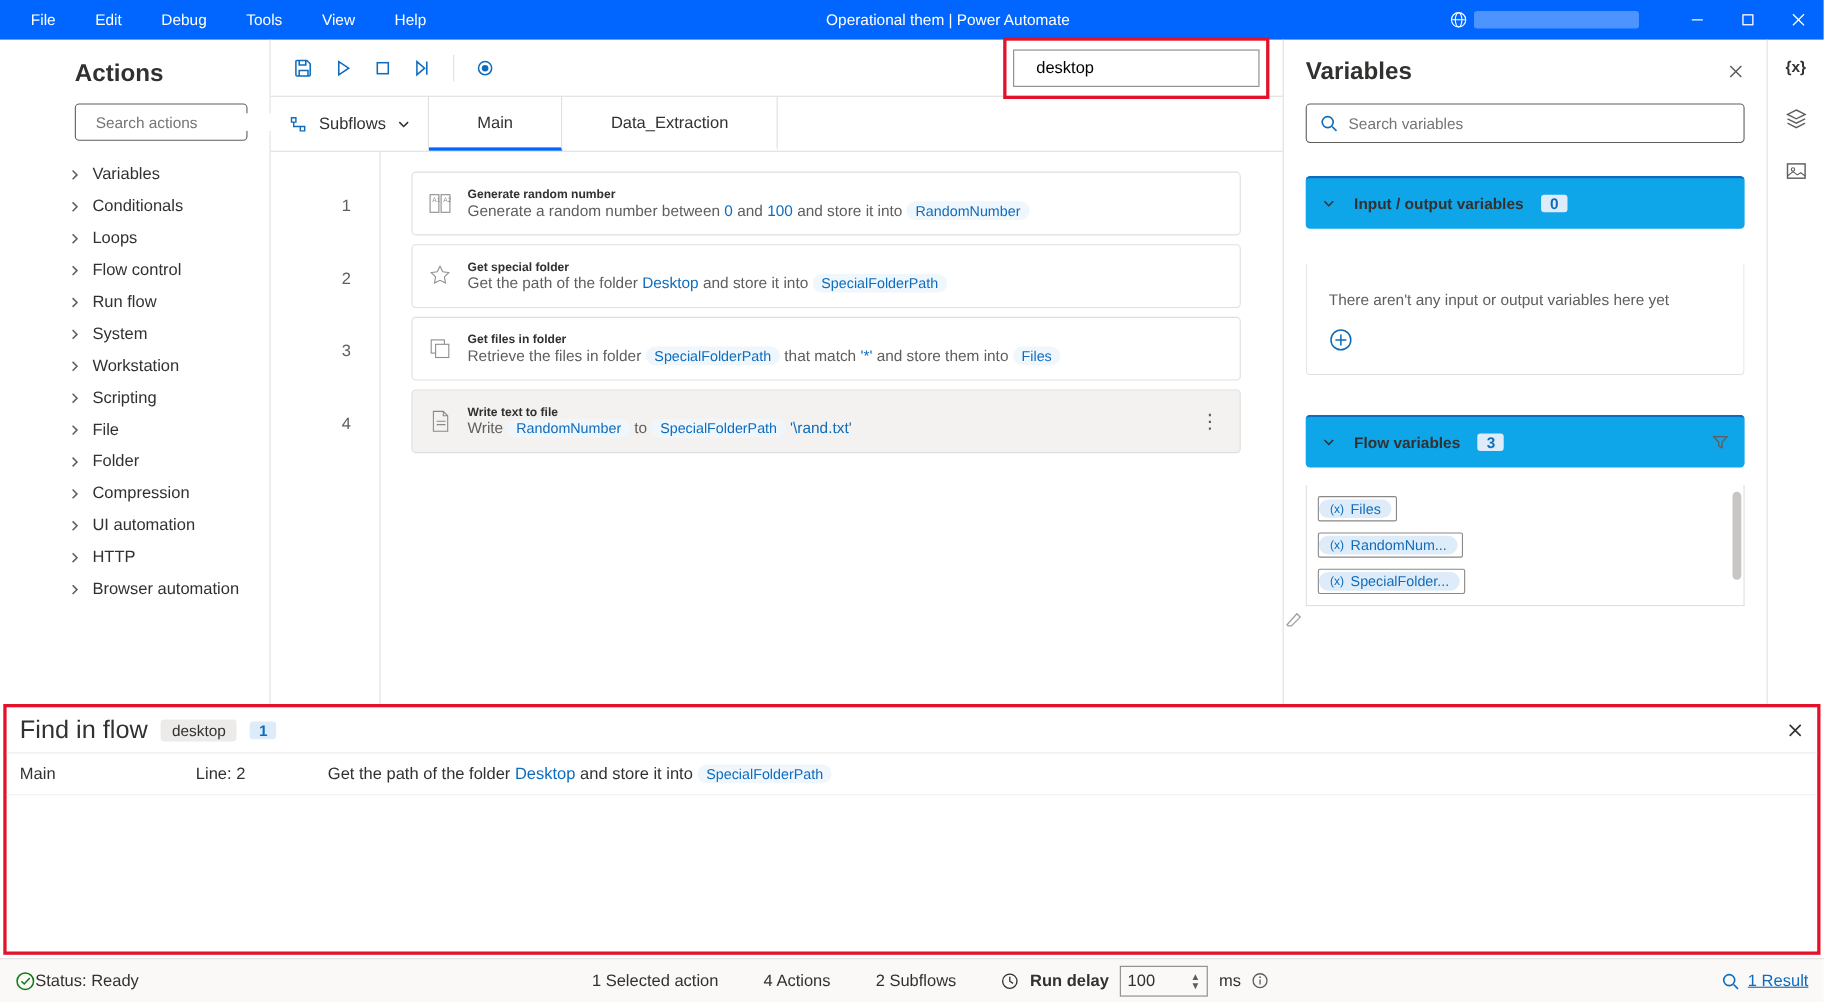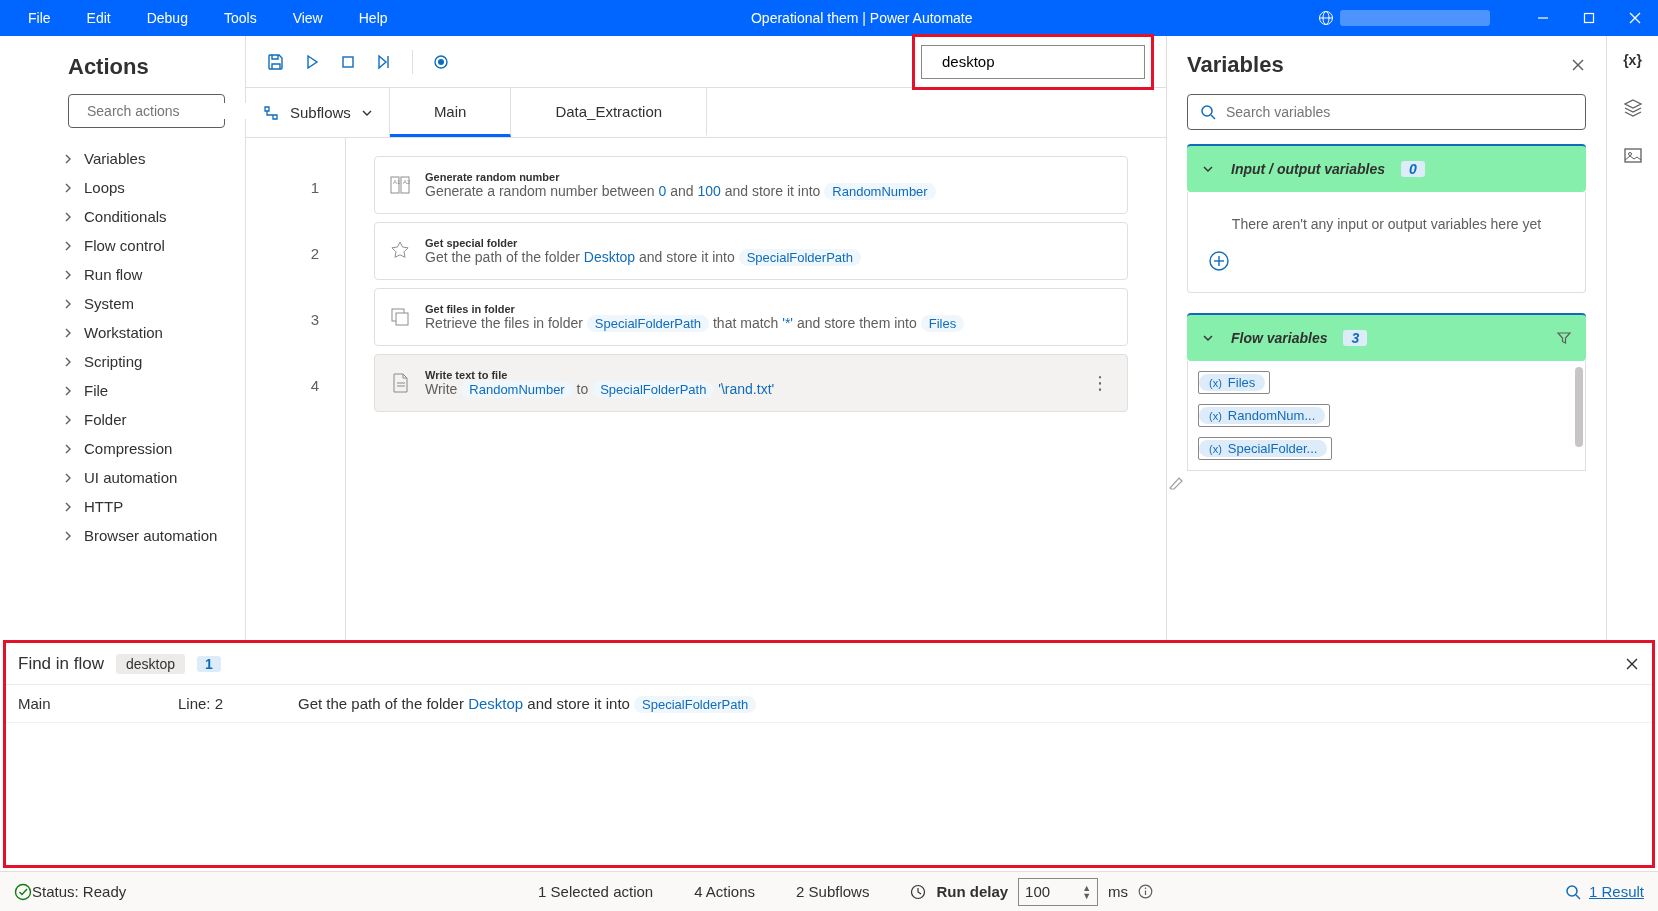--- a/index.html
+++ b/index.html
@@ -60,41 +60,41 @@
 .step-desc .hl { color: #0f6cbd; }
 .var-chip { background: #eff6fc; color: #0f6cbd; padding: 1px 8px; border-radius: 10px; font-size: 13px; }
 .step .more { color: #605e5c; padding: 0 4px; font-size: 18px; }
 
 
 .vars-panel { width: 440px; border-left: 1px solid #e1dfdd; display: flex; flex-direction: column; }
 .vars-head { display: flex; align-items: center; padding: 16px 20px 10px; }
 .vars-head h1 { font-size: 22px; font-weight: 600; flex: 1; }
 .vars-search { margin: 6px 20px 14px; border: 1px solid #605e5c; border-radius: 4px; height: 36px; display: flex; align-items: center; padding: 0 12px; gap: 10px; color: #605e5c;}
 .vars-search input { border: none; outline: none; flex: 1; font-size: 14px; }
-.vars-section-head { margin: 0 20px; background: #86efac; border-top: 2px solid #0f6cbd; height: 48px; display: flex; align-items: center; padding: 0 14px; gap: 16px; border-radius: 4px; font-style: italic;}
+.vars-section-head { margin: 16px 20px; background: #0ea5e9; border-top: 2px solid #0f6cbd; height: 48px; display: flex; align-items: center; padding: 0 14px; gap: 16px; border-radius: 4px;}
 .vars-section-head.flowv { margin-top: 20px; }
 .count-badge { background: #deecf9; color: #0f6cbd; padding: 0 8px; border-radius: 3px; font-size: 14px; font-weight: 600; min-width: 20px; text-align:center;}
-.io-empty { margin: 0 20px; border: 1px solid #e1dfdd; border-top: none; border-radius: 0 0 4px 4px; padding: 24px 20px 20px; text-align: center; color: #605e5c; }
+.io-empty { margin: 16px 20px; border: 1px solid #e1dfdd; border-top: none; border-radius: 0 0 4px 4px; padding: 24px 20px 20px; color: #605e5c; }
 .io-empty .plus { margin-top: 18px; color: #0f6cbd; }
 .flow-vars-body { margin: 0 20px; border: 1px solid #e1dfdd; border-top: none; padding: 10px 10px; position: relative; display: flex; flex-direction: column; gap: 10px; max-height: 130px; overflow: hidden;}
 .fv-row { display: flex; }
 .fv-box { border: 1px solid #8a8886; border-radius: 2px; padding: 2px 4px 2px 0; background: #fff; display: inline-flex; }
 .fv-chip { background: #deecf9; color: #0f6cbd; border-radius: 10px; padding: 1px 10px; font-size: 13px; display: inline-flex; gap: 6px; align-items: center;}
 .fv-chip .vx { font-size: 11px; }
 .flow-vars-body .scrollbar { position: absolute; right: 2px; top: 6px; width: 8px; height: 80px; background: #c8c6c4; border-radius: 4px;}
 .eraser-row { text-align: center; padding: 4px 0; }
 
 
 .right-rail { width: 52px; border-left: 1px solid #e1dfdd; }
 .rr-btn { height: 48px; display: flex; align-items: center; justify-content: center; color: #605e5c; }
 
 
 .find-panel { border: 3px solid #e3122a; margin: 0 3px 3px 3px; height: 228px; display: flex; flex-direction: column; background: #fff;}
 .find-head { height: 42px; display: flex; align-items: center; padding: 0 12px; gap: 12px; border-bottom: 1px solid #edebe9;}
-.find-head .ttl { font-size: 17px; font-weight: 400; }
+.find-head .ttl { font-size: 23px; font-weight: 400; }
 .kw-badge { background: #edebe9; padding: 2px 10px; border-radius: 3px; font-size: 14px; }
 .find-head .close { margin-left: auto; }
 .find-row { display: flex; padding: 10px 12px; gap: 0; font-size: 15px; border-bottom: 1px solid #f3f2f1;}
 .find-row .c1 { width: 160px; }
 .find-row .c2 { width: 120px; }
 
 
 .status-bar { height: 40px; display: flex; align-items: center; padding: 0 14px; gap: 32px; border-top: 1px solid #e1dfdd; font-size: 15px; color: #323130; background: #faf9f8;}
 .status-left { display: flex; align-items: center; gap: 0; }
 .status-center { margin-left: auto; display: flex; align-items: center; gap: 41px; }
@@ -161,27 +161,27 @@
         <div class="action-cat">
           <svg class="chev" viewBox="0 0 12 12">
             <path d="M4 2l4 4-4 4" stroke="#605e5c" fill="none" stroke-width="1.4"></path>
           </svg>
           <span>Variables</span>
         </div>
         <div class="action-cat">
           <svg class="chev" viewBox="0 0 12 12">
             <path d="M4 2l4 4-4 4" stroke="#605e5c" fill="none" stroke-width="1.4"></path>
           </svg>
+          <span>Conditionals</span>
+        </div>
+        <div class="action-cat">
+          <svg class="chev" viewBox="0 0 12 12">
+            <path d="M4 2l4 4-4 4" stroke="#605e5c" fill="none" stroke-width="1.4"></path>
+          </svg>
           <span>Loops</span>
-        </div>
-        <div class="action-cat">
-          <svg class="chev" viewBox="0 0 12 12">
-            <path d="M4 2l4 4-4 4" stroke="#605e5c" fill="none" stroke-width="1.4"></path>
-          </svg>
-          <span>Conditionals</span>
         </div>
         <div class="action-cat">
           <svg class="chev" viewBox="0 0 12 12">
             <path d="M4 2l4 4-4 4" stroke="#605e5c" fill="none" stroke-width="1.4"></path>
           </svg>
           <span>Flow control</span>
         </div>
         <div class="action-cat">
           <svg class="chev" viewBox="0 0 12 12">
             <path d="M4 2l4 4-4 4" stroke="#605e5c" fill="none" stroke-width="1.4"></path>

